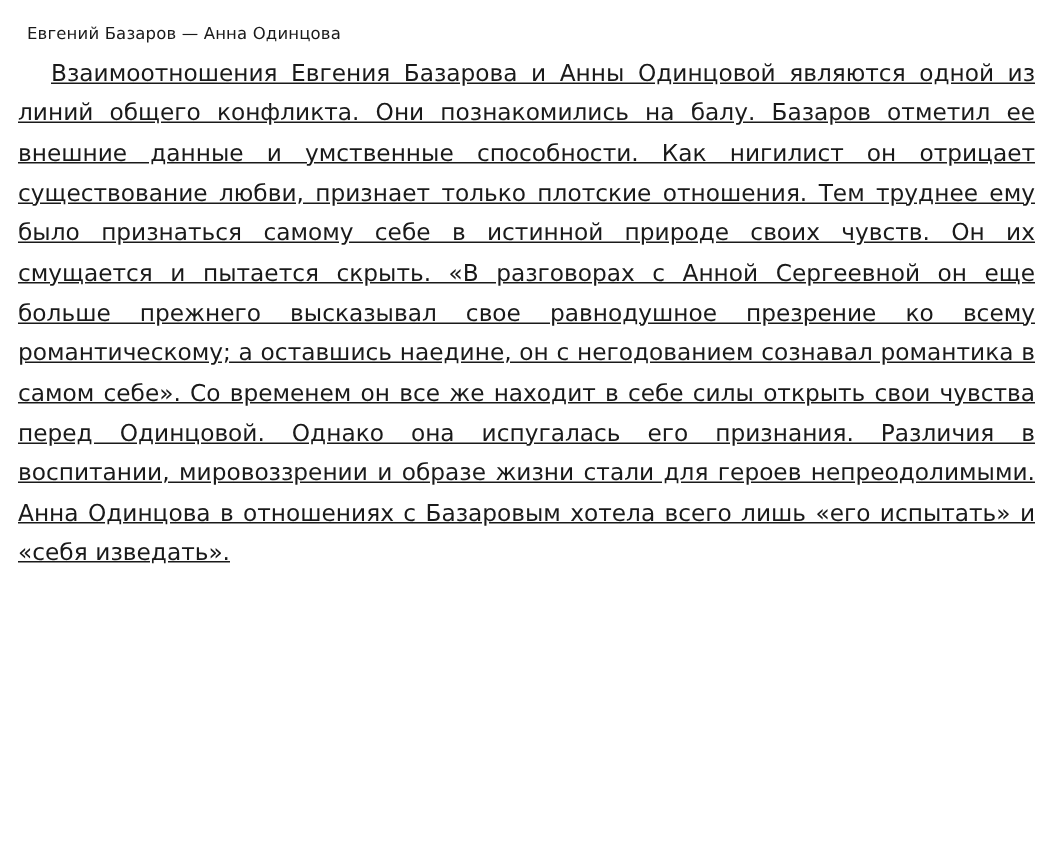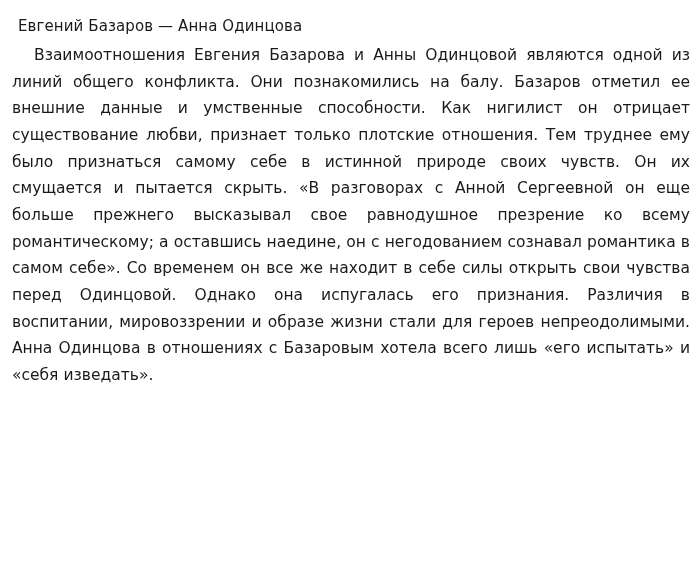--- a/index.html
+++ b/index.html
@@ -14,37 +14,38 @@
     font-family: "DejaVu Sans", "Liberation Sans", sans-serif;
     color: #000000;
   }
   .page {
     width: 700px;
     height: 561px;
     box-sizing: border-box;
     padding: 14px 8px 0 10px;
   }
   .doc-title {
-    font-size: 15px;
+    font-size: 11px;
     line-height: 1.6;
     color: #1a1a1a;
     margin: 0 0 4px 8px;
     font-weight: 400;
     letter-spacing: 0.1px;
   }
   .doc-paragraph {
     font-size: 15.5px;
     line-height: 1.72;
     color: #1a1a1a;
     text-align: justify;
     text-align-last: left;
     text-indent: 22px;
     margin: 0;
     padding: 0 2px 0 2px;
     word-spacing: 0.2px;
+    text-decoration: underline;
   }
 </style>
 </head>
 <body>
 
 <div class="page">
   <h1 class="doc-title">Евгений Базаров — Анна Одинцова</h1>
   <p class="doc-paragraph">Взаимоотношения Евгения Базарова и Анны Одинцовой являются одной из линий общего конфликта. Они познакомились на балу. Базаров отметил ее внешние данные и умственные способности. Как нигилист он отрицает существование любви, признает только плотские отношения. Тем труднее ему было признаться самому себе в истинной природе своих чувств. Он их смущается и пытается скрыть. «В разговорах с Анной Сергеевной он еще больше прежнего высказывал свое равнодушное презрение ко всему романтическому; а оставшись наедине, он с негодованием сознавал романтика в самом себе». Со временем он все же находит в себе силы открыть свои чувства перед Одинцовой. Однако она испугалась его признания. Различия в воспитании, мировоззрении и образе жизни стали для героев непреодолимыми. Анна Одинцова в отношениях с Базаровым хотела всего лишь «его испытать» и «себя изведать».</p>
 </div>
 

